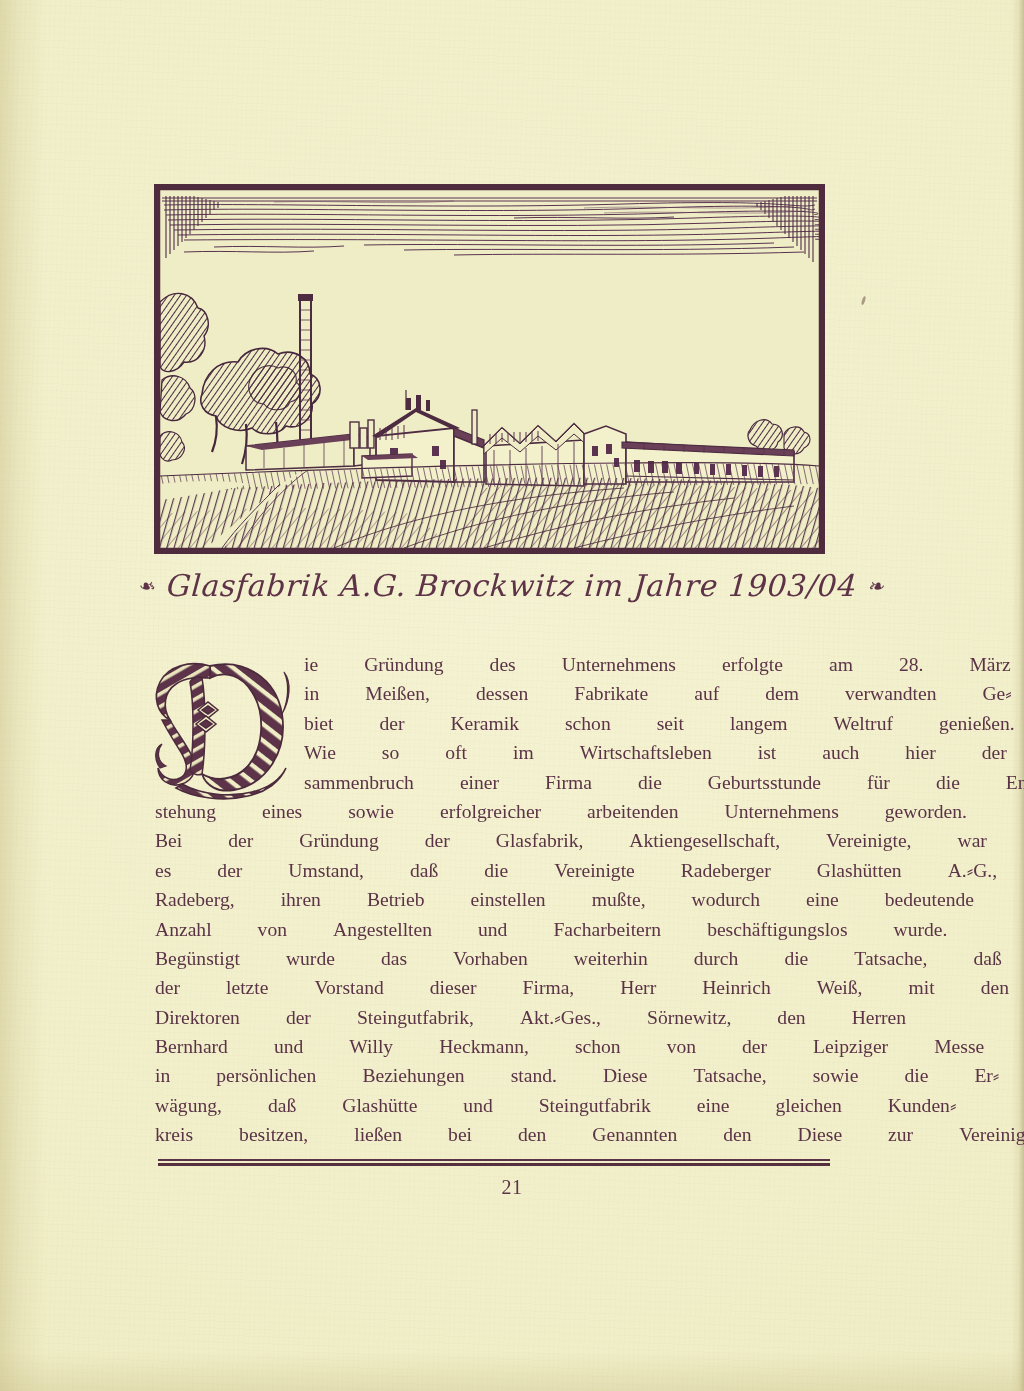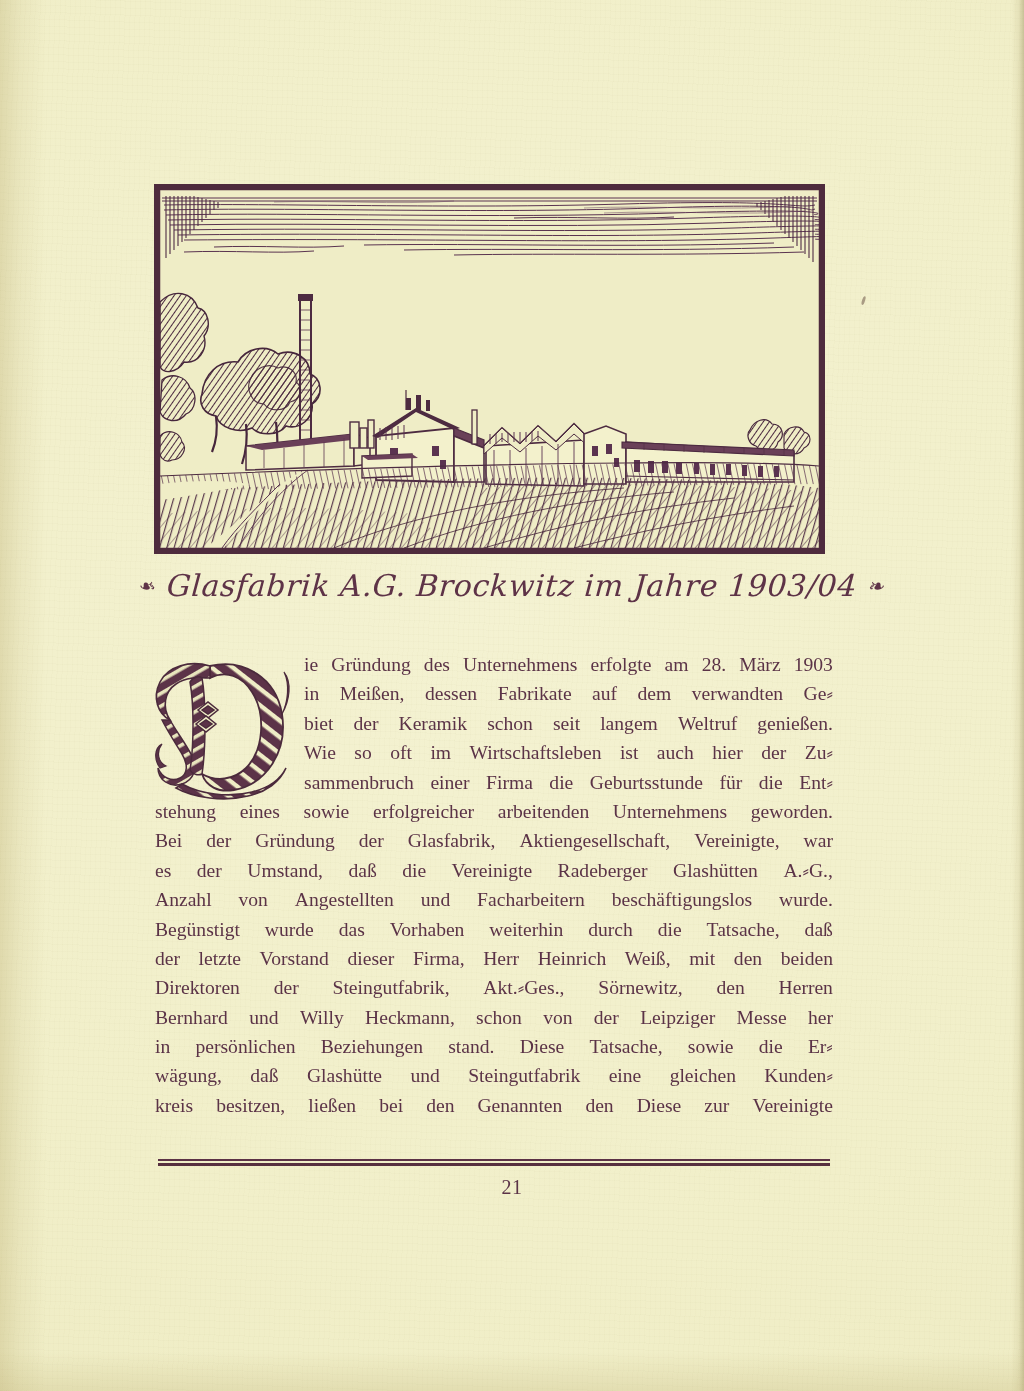--- a/index.html
+++ b/index.html
@@ -109,20 +109,21 @@
   }
   .tline {
     display: flex;
     white-space: pre;
     height: 29.4px;
     align-items: baseline;
     overflow: visible;
   }
   .tline.justify {
     justify-content: space-between;
+    gap: 46px;
   }
   .tline > span { display: inline-block; }
   
   .indent { padding-left: 149px; }
 
   
   #dropcap {
     position: absolute;
     left: 148px;
     top: 648px;
@@ -510,20 +511,21 @@
 
 <div id="body-text">
     <div class="tline justify indent"><span>ie</span><span>Gründung</span><span>des</span><span>Unternehmens</span><span>erfolgte</span><span>am</span><span>28.</span><span>März</span><span>1903</span></div>
     <div class="tline justify indent"><span>in</span><span>Meißen,</span><span>dessen</span><span>Fabrikate</span><span>auf</span><span>dem</span><span>verwandten</span><span>Ge⸗</span></div>
     <div class="tline justify indent"><span>biet</span><span>der</span><span>Keramik</span><span>schon</span><span>seit</span><span>langem</span><span>Weltruf</span><span>genießen.</span></div>
     <div class="tline justify indent"><span>Wie</span><span>so</span><span>oft</span><span>im</span><span>Wirtschaftsleben</span><span>ist</span><span>auch</span><span>hier</span><span>der</span><span>Zu⸗</span></div>
     <div class="tline justify indent"><span>sammenbruch</span><span>einer</span><span>Firma</span><span>die</span><span>Geburtsstunde</span><span>für</span><span>die</span><span>Ent⸗</span></div>
     <div class="tline justify"><span>stehung</span><span>eines</span><span>sowie</span><span>erfolgreicher</span><span>arbeitenden</span><span>Unternehmens</span><span>geworden.</span></div>
     <div class="tline justify"><span>Bei</span><span>der</span><span>Gründung</span><span>der</span><span>Glasfabrik,</span><span>Aktiengesellschaft,</span><span>Vereinigte,</span><span>war</span></div>
     <div class="tline justify"><span>es</span><span>der</span><span>Umstand,</span><span>daß</span><span>die</span><span>Vereinigte</span><span>Radeberger</span><span>Glashütten</span><span>A.⸗G.,</span></div>
+    <div class="tline justify"><span>Radeberg,</span><span>ihren</span><span>Betrieb</span><span>einstellen</span><span>mußte,</span><span>wodurch</span><span>eine</span><span>bedeutende</span></div>
     <div class="tline justify"><span>Anzahl</span><span>von</span><span>Angestellten</span><span>und</span><span>Facharbeitern</span><span>beschäftigungslos</span><span>wurde.</span></div>
     <div class="tline justify"><span>Begünstigt</span><span>wurde</span><span>das</span><span>Vorhaben</span><span>weiterhin</span><span>durch</span><span>die</span><span>Tatsache,</span><span>daß</span></div>
     <div class="tline justify"><span>der</span><span>letzte</span><span>Vorstand</span><span>dieser</span><span>Firma,</span><span>Herr</span><span>Heinrich</span><span>Weiß,</span><span>mit</span><span>den</span><span>beiden</span></div>
     <div class="tline justify"><span>Direktoren</span><span>der</span><span>Steingutfabrik,</span><span>Akt.⸗Ges.,</span><span>Sörnewitz,</span><span>den</span><span>Herren</span></div>
     <div class="tline justify"><span>Bernhard</span><span>und</span><span>Willy</span><span>Heckmann,</span><span>schon</span><span>von</span><span>der</span><span>Leipziger</span><span>Messe</span><span>her</span></div>
     <div class="tline justify"><span>in</span><span>persönlichen</span><span>Beziehungen</span><span>stand.</span><span>Diese</span><span>Tatsache,</span><span>sowie</span><span>die</span><span>Er⸗</span></div>
     <div class="tline justify"><span>wägung,</span><span>daß</span><span>Glashütte</span><span>und</span><span>Steingutfabrik</span><span>eine</span><span>gleichen</span><span>Kunden⸗</span></div>
     <div class="tline justify"><span>kreis</span><span>besitzen,</span><span>ließen</span><span>bei</span><span>den</span><span>Genannten</span><span>den</span><span>Diese</span><span>zur</span><span>Vereinigte</span></div>
   </div>
 

